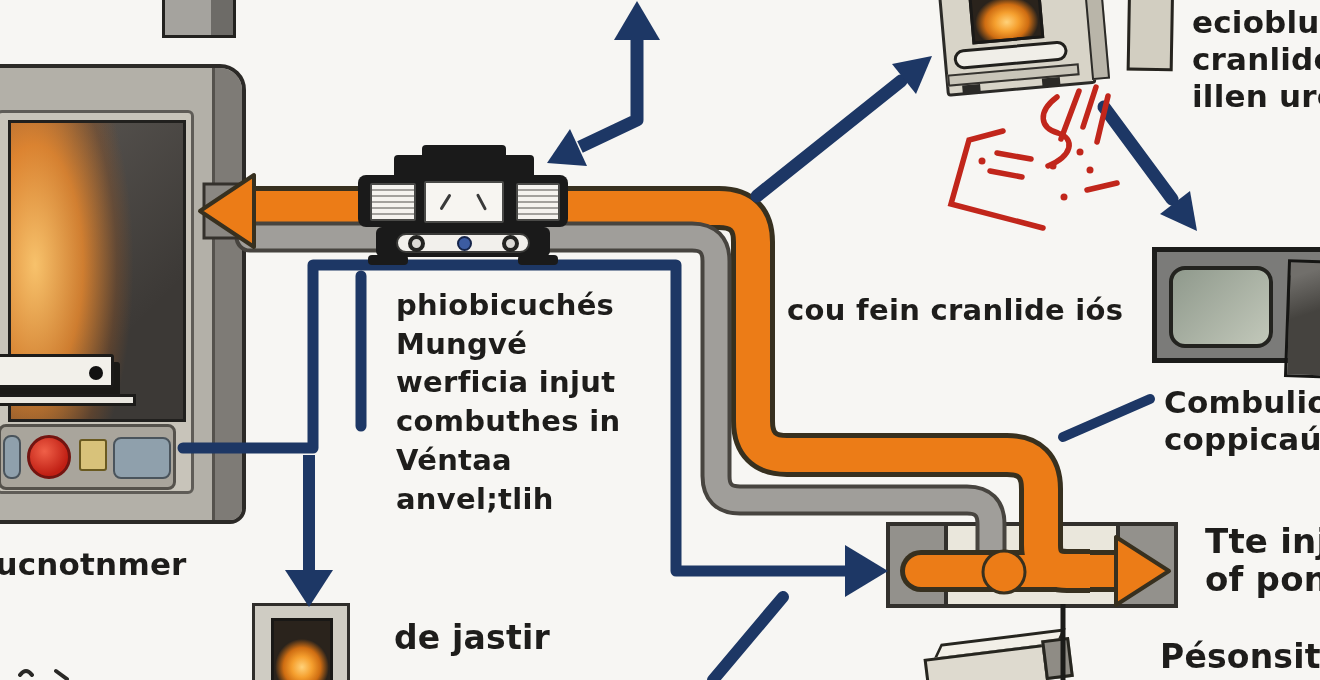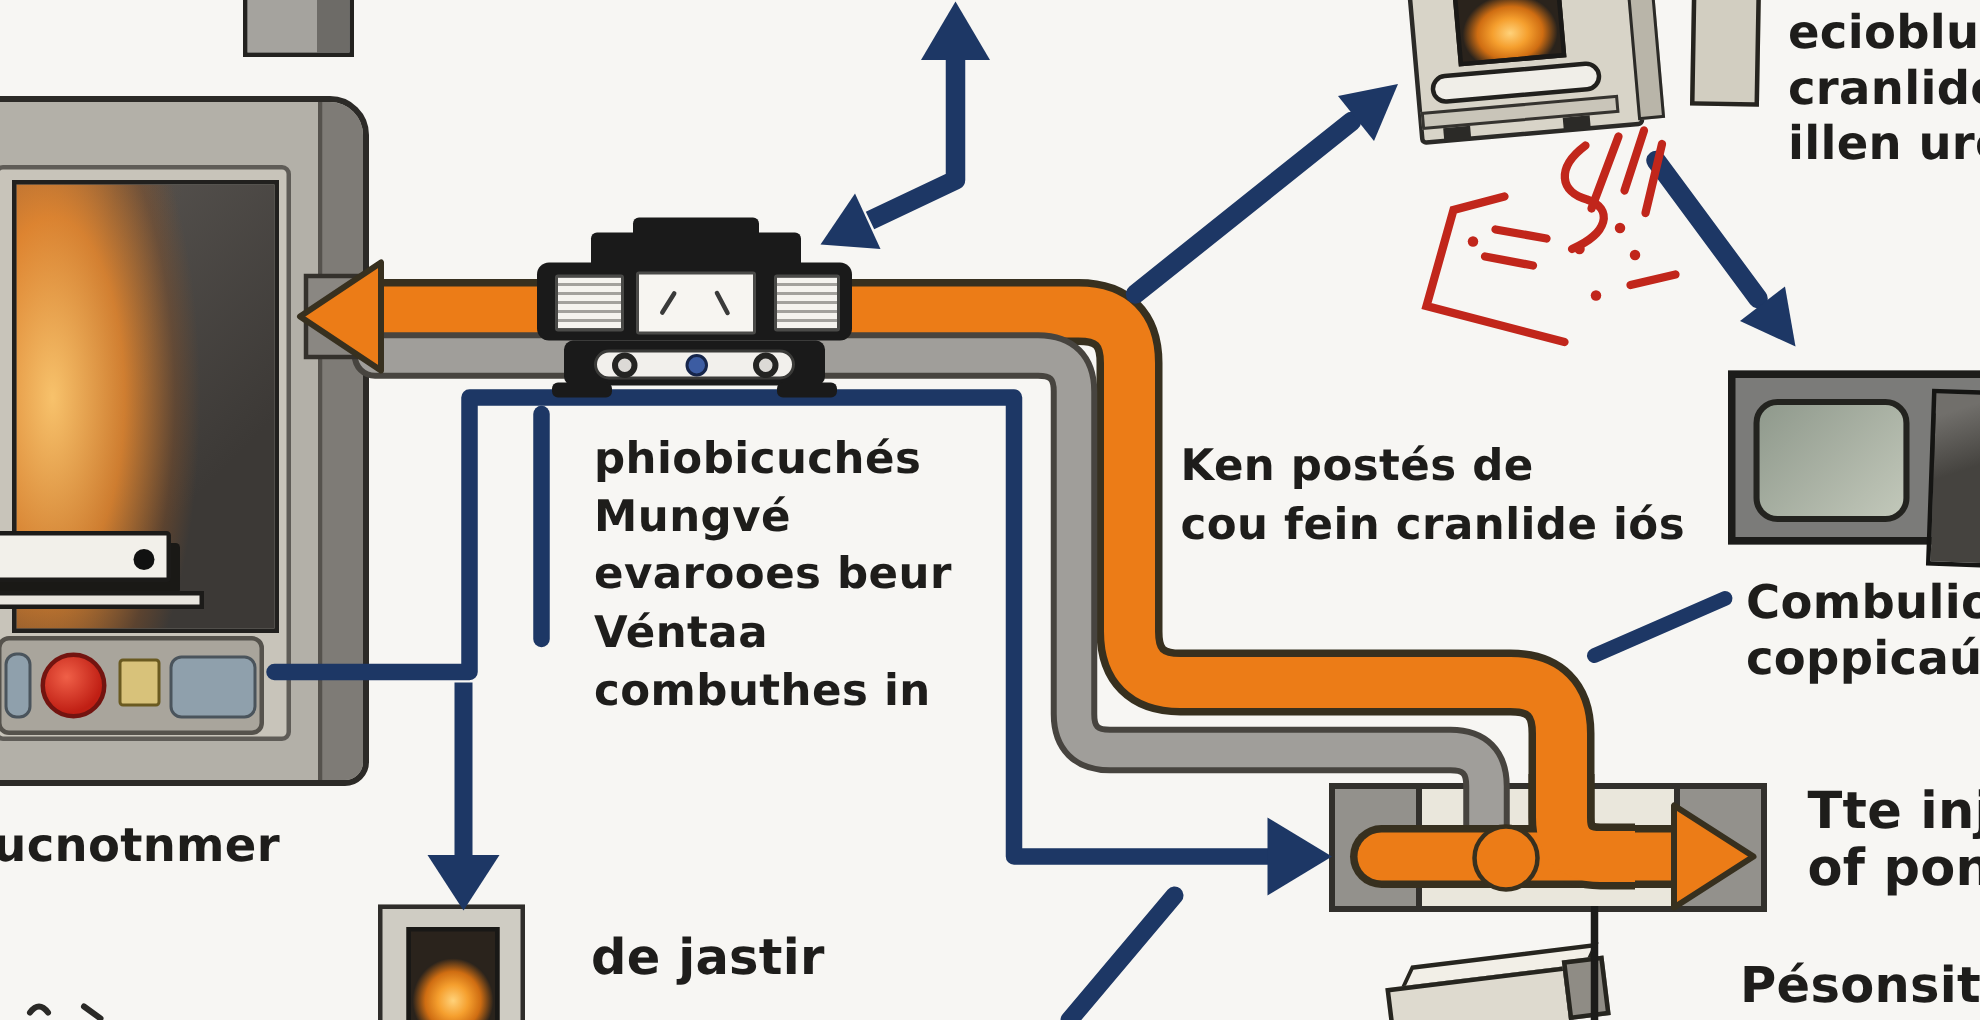--- a/index.html
+++ b/index.html
@@ -234,27 +234,27 @@
       <div class="gblue" style="left:59px;top:1px;"></div>
       <div class="gdial" style="left:104px;top:0px;"></div>
     </div>
     <div class="blk" style="left:10px;top:110px;width:40px;height:10px;"></div>
     <div class="blk" style="left:160px;top:110px;width:40px;height:10px;"></div>
   </div>
 
   <div class="txt p" style="left:396px;top:286px;">
     <div>phiobicuchés</div>
     <div>Mungvé</div>
-    <div>evarooes beur</div>
+    <div>werficia injut</div>
+    <div>combuthes in</div>
     <div>Véntaa</div>
-    <div>combuthes in</div>
+    <div>anvel;tlih</div>
   </div>
 
   <div class="txt p" style="left:787px;top:291px;">
-    <div>Ken postés de</div>
     <div>cou fein cranlide iós</div>
   </div>
 
   <div class="txt lab" style="left:1192px;top:4px;">
     <div>eciobluit</div>
     <div>cranlide</div>
     <div>illen ure</div>
   </div>
 
   <div class="txt lab" style="left:1164px;top:384px;">

